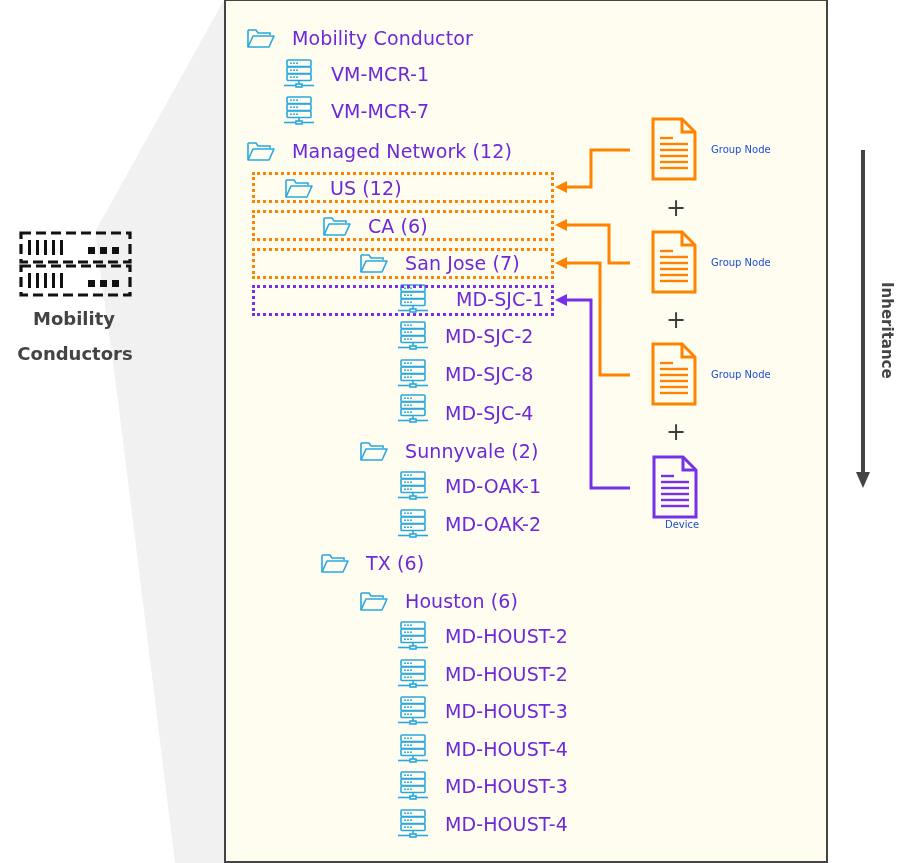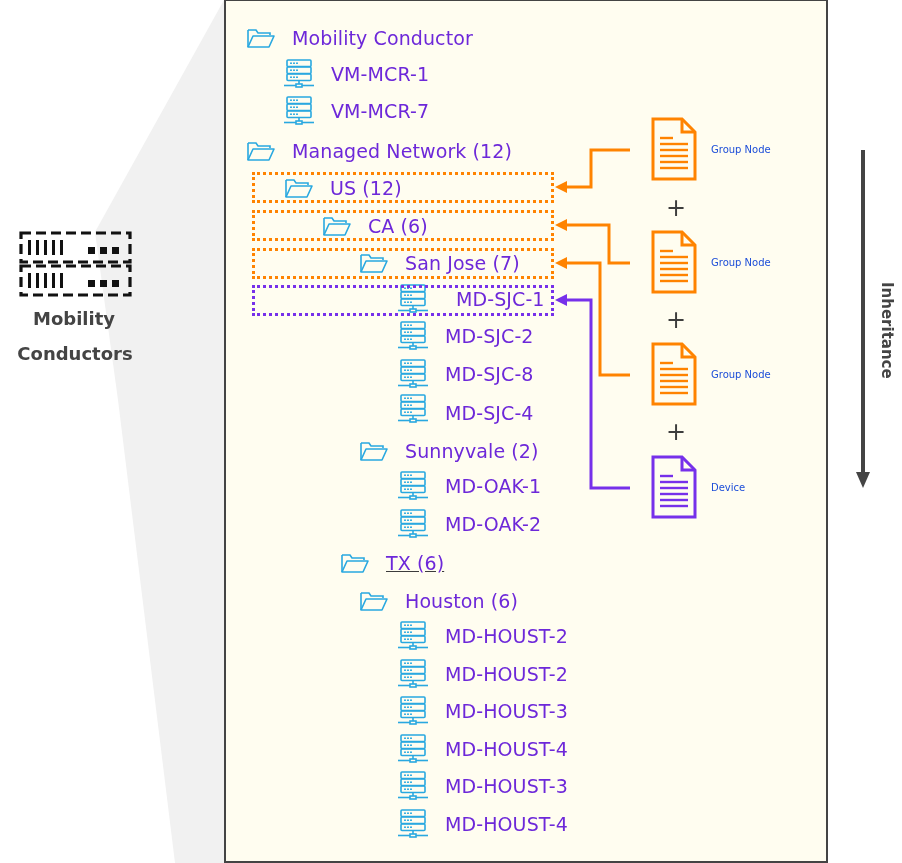--- a/index.html
+++ b/index.html
@@ -305,21 +305,21 @@
           <rect x="6" y="10.5" width="2" height="1.4"></rect>
           <rect x="9" y="10.5" width="2" height="1.4"></rect>
           <rect x="12" y="10.5" width="2" height="1.4"></rect>
           <rect x="6" y="17.5" width="2" height="1.4"></rect>
           <rect x="9" y="17.5" width="2" height="1.4"></rect>
           <rect x="12" y="17.5" width="2" height="1.4"></rect>
         </g>
       </svg>
       <span class="lbl" style="margin-left: 17px;">MD-OAK-2</span>
     </div>
-    <div class="tree-row" style="top: 550px; left: 340px; text-decoration: underline;">
+    <div class="tree-row" style="top: 550px; left: 320px;">
       <svg width="30" height="22" viewBox="0 0 30 22">
         <path d="M2 3 H10 L12 6 H24 V8" fill="none" stroke="#29a8e0" stroke-width="1.6"></path>
         <path d="M2 3 V20" fill="none" stroke="#29a8e0" stroke-width="1.6"></path>
         <path d="M2 20 L7 9 H28 L23 20 Z" fill="none" stroke="#29a8e0" stroke-width="1.6" stroke-linejoin="round"></path>
       </svg>
       <span class="lbl">TX (6)</span>
     </div>
     <div class="tree-row" style="top: 587.5px; left: 359px;">
       <svg width="30" height="22" viewBox="0 0 30 22">
         <path d="M2 3 H10 L12 6 H24 V8" fill="none" stroke="#29a8e0" stroke-width="1.6"></path>
@@ -545,21 +545,21 @@
           <line x1="9" y1="21" x2="22" y2="21"></line>
           <line x1="9" y1="27" x2="37" y2="27"></line>
           <line x1="9" y1="33" x2="37" y2="33"></line>
           <line x1="9" y1="39" x2="37" y2="39"></line>
           <line x1="9" y1="45" x2="37" y2="45"></line>
           <line x1="9" y1="51" x2="37" y2="51"></line>
         </g>
       </svg>
       <span class="nlbl">Group Node</span>
     </div>
-    <div class="node" style="left: 651px; top: 455px;">
+    <div class="node" style="left: 651px; top: 455px; flex-direction: column;">
       <svg width="46" height="64" viewBox="0 0 46 64">
         <path d="M2 2 H31 L44 15 V62 H2 Z" fill="none" stroke="#7630ea" stroke-width="3" stroke-linejoin="miter"></path>
         <path d="M31 2 V15 H44" fill="none" stroke="#7630ea" stroke-width="3"></path>
         <g stroke="#7630ea" stroke-width="2.4">
           <line x1="9" y1="21" x2="22" y2="21"></line>
           <line x1="9" y1="27" x2="37" y2="27"></line>
           <line x1="9" y1="33" x2="37" y2="33"></line>
           <line x1="9" y1="39" x2="37" y2="39"></line>
           <line x1="9" y1="45" x2="37" y2="45"></line>
           <line x1="9" y1="51" x2="37" y2="51"></line>

